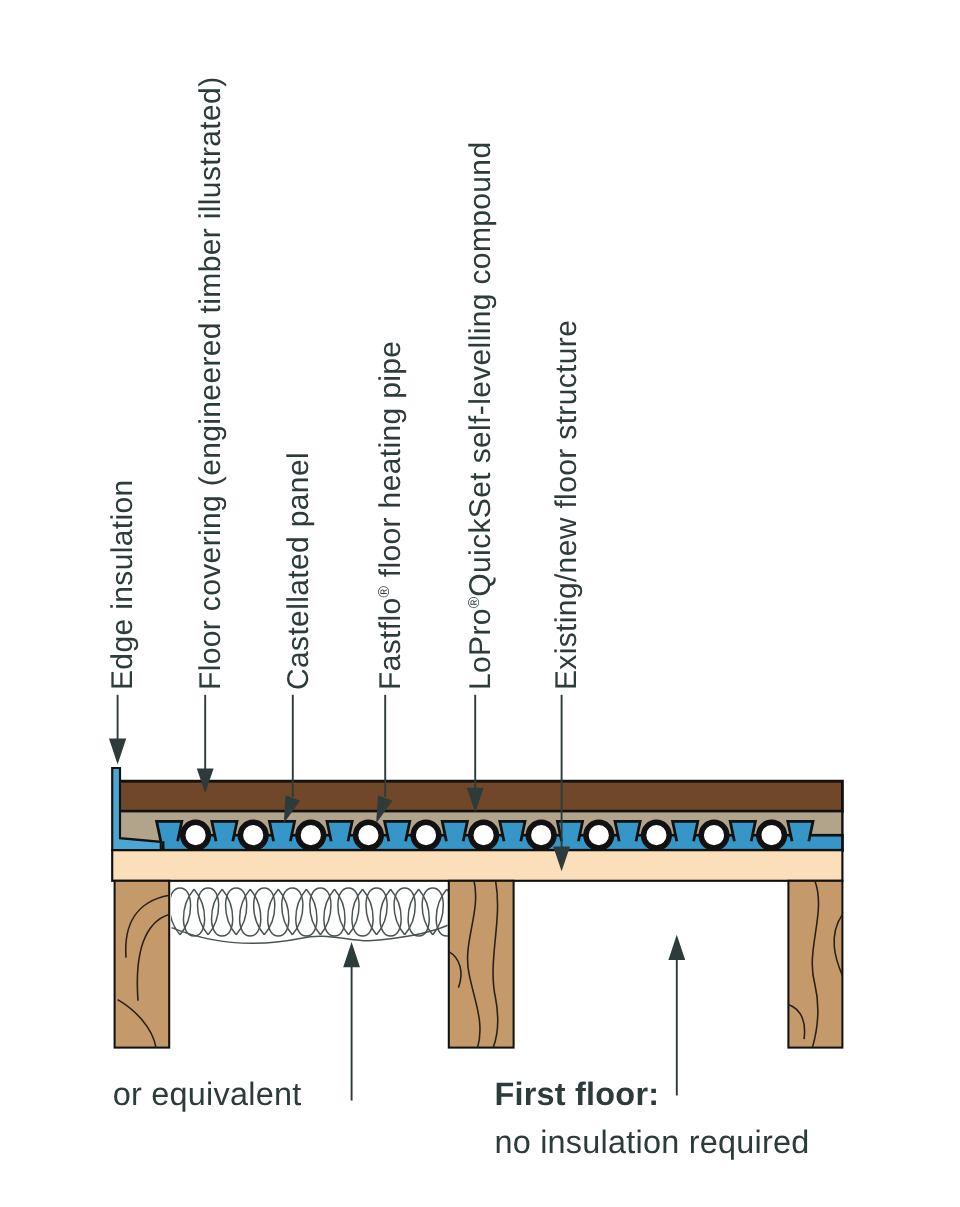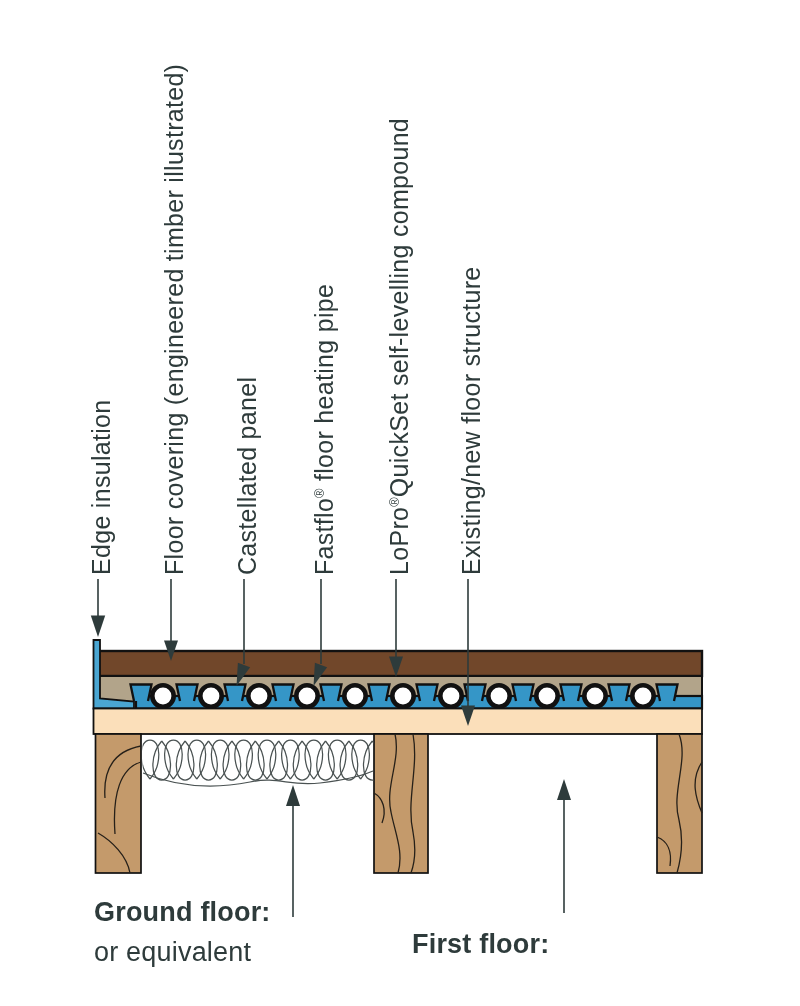--- a/index.html
+++ b/index.html
@@ -182,19 +182,19 @@
 
 <div class="vlabel" style="left:258px;top:545px"><span>Castellated panel</span><sup></sup><span></span></div>
 
 <div class="vlabel" style="left:335px;top:545px"><span>Fastflo</span><sup>®</sup><span> floor heating pipe</span></div>
 
 <div class="vlabel" style="left:410px;top:545px"><span>LoPro</span><sup>®</sup><span>QuickSet self-levelling compound</span></div>
 
 <div class="vlabel" style="left:482px;top:545px"><span>Existing/new floor structure</span><sup></sup><span></span></div>
 
 <div class="note" style="left:94px;top:892px">
-  <div class="h">Ground floor:</div>
   <div>or equivalent</div>
 </div>
 
-<div class="note" style="left:412px;top:924px">
+<div class="note" style="left:412px;top:892px">
   <div class="h">First floor:</div>
+  <div>no insulation required</div>
 </div>
 
 </body></html>

